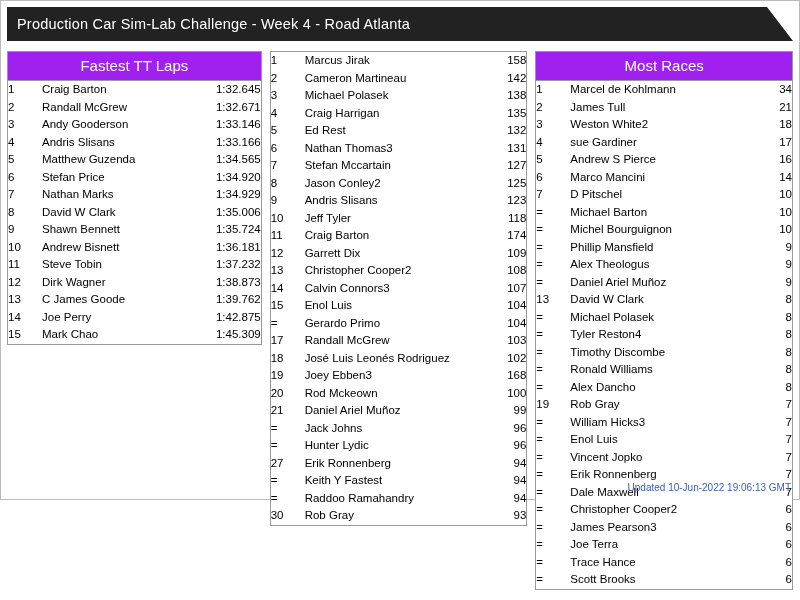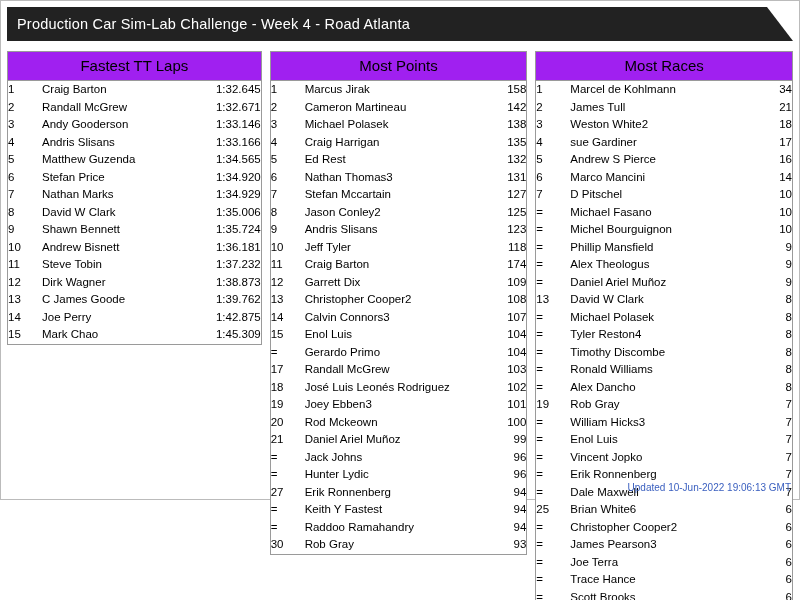--- a/index.html
+++ b/index.html
@@ -60,21 +60,21 @@
     border: 1px solid #9a9a9a;
     background: #ffffff;
     box-sizing: border-box;
   }
   .card.col-1 { width: 255px; }
   .card.col-2 { width: 258px; }
   .card.col-3 { width: 258px; }
 
   .card-title {
     background: #a020f0;
-    color: #000000;
+    color: #ffffff;
     text-align: center;
     font-size: 15px;
     padding: 5px 0 6px 0;
     border-bottom: 1px solid #9a9a9a;
   }
   table.rows {
     width: 100%;
     border-collapse: collapse;
     font-size: 11.5px;
   }
@@ -194,21 +194,20 @@
           <tr>
               <td class="pos">15</td>
               <td class="name">Mark Chao</td>
               <td class="val">1:45.309</td>
             </tr>
         </tbody>
       </table>
     </div>
 
     <div class="card col-2">
-      <div class="card-title">Most Points</div>
       <table class="rows">
         <tbody>
           <tr>
               <td class="pos">1</td>
               <td class="name">Marcus Jirak</td>
               <td class="val">158</td>
             </tr>
           <tr>
               <td class="pos">2</td>
               <td class="name">Cameron Martineau</td>
@@ -290,21 +289,21 @@
               <td class="val">103</td>
             </tr>
           <tr>
               <td class="pos">18</td>
               <td class="name">José Luis Leonés Rodriguez</td>
               <td class="val">102</td>
             </tr>
           <tr>
               <td class="pos">19</td>
               <td class="name">Joey Ebben3</td>
-              <td class="val">101</td>
+              <td class="val">168</td>
             </tr>
           <tr>
               <td class="pos">20</td>
               <td class="name">Rod Mckeown</td>
               <td class="val">100</td>
             </tr>
           <tr>
               <td class="pos">21</td>
               <td class="name">Daniel Ariel Muñoz</td>
               <td class="val">99</td>
@@ -377,21 +376,21 @@
               <td class="name">Marco Mancini</td>
               <td class="val">14</td>
             </tr>
           <tr>
               <td class="pos">7</td>
               <td class="name">D Pitschel</td>
               <td class="val">10</td>
             </tr>
           <tr>
               <td class="pos">=</td>
-              <td class="name">Michael Fasano</td>
+              <td class="name">Michael Barton</td>
               <td class="val">10</td>
             </tr>
           <tr>
               <td class="pos">=</td>
               <td class="name">Michel Bourguignon</td>
               <td class="val">10</td>
             </tr>
           <tr>
               <td class="pos">=</td>
               <td class="name">Phillip Mansfield</td>
@@ -461,25 +460,20 @@
               <td class="pos">=</td>
               <td class="name">Erik Ronnenberg</td>
               <td class="val">7</td>
             </tr>
           <tr>
               <td class="pos">=</td>
               <td class="name">Dale Maxwell</td>
               <td class="val">7</td>
             </tr>
           <tr>
-              <td class="pos">25</td>
-              <td class="name">Brian White6</td>
-              <td class="val">6</td>
-            </tr>
-          <tr>
               <td class="pos">=</td>
               <td class="name">Christopher Cooper2</td>
               <td class="val">6</td>
             </tr>
           <tr>
               <td class="pos">=</td>
               <td class="name">James Pearson3</td>
               <td class="val">6</td>
             </tr>
           <tr>

